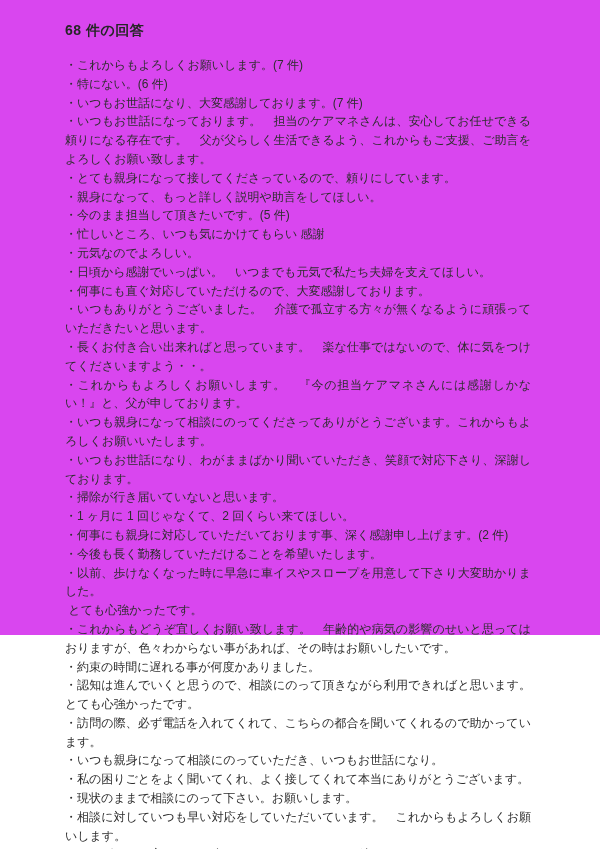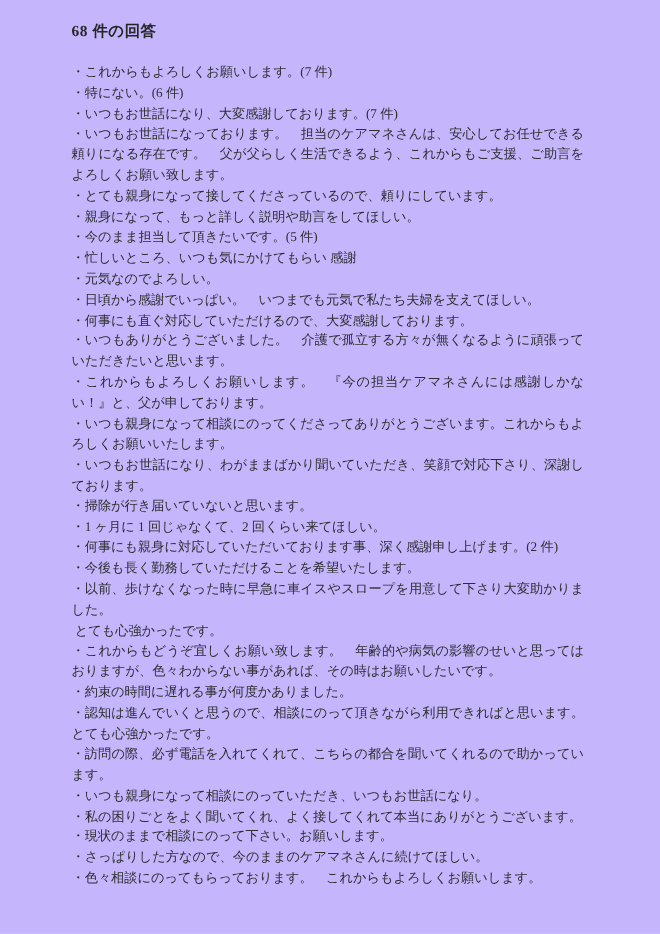--- a/index.html
+++ b/index.html
@@ -8,24 +8,24 @@
   }
   body {
     width: 600px;
     height: 849px;
     background: #ffffff;
     overflow: hidden;
   }
   .page {
     box-sizing: border-box;
     width: 600px;
-    height: 849px;
+    height: 635px;
     padding: 20px 69px 0 65px;
-    background: #c4b5fd;
-    font-family: Liberation Serif, serif;
+    background: #d946ef;
+    font-family: Liberation Sans, sans-serif;
     color: #2e2e2e;
   }
   .doc-title {
     font-size: 14px;
     line-height: 20px;
     font-weight: 600;
     letter-spacing: 0.5px;
     color: #262626;
     margin: 0 0 16px 0;
   }
@@ -50,32 +50,34 @@
       <p>・いつもお世話になり、大変感謝しております。(7 件)</p>
       <p>・いつもお世話になっております。　担当のケアマネさんは、安心してお任せできる頼りになる存在です。　父が父らしく生活できるよう、これからもご支援、ご助言をよろしくお願い致します。</p>
       <p>・とても親身になって接してくださっているので、頼りにしています。</p>
       <p>・親身になって、もっと詳しく説明や助言をしてほしい。</p>
       <p>・今のまま担当して頂きたいです。(5 件)</p>
       <p>・忙しいところ、いつも気にかけてもらい 感謝</p>
       <p>・元気なのでよろしい。</p>
       <p>・日頃から感謝でいっぱい。　いつまでも元気で私たち夫婦を支えてほしい。</p>
       <p>・何事にも直ぐ対応していただけるので、大変感謝しております。</p>
       <p>・いつもありがとうございました。　介護で孤立する方々が無くなるように頑張っていただきたいと思います。</p>
+      <p>・長くお付き合い出来ればと思っています。　楽な仕事ではないので、体に気をつけてくださいますよう・・。</p>
       <p>・これからもよろしくお願いします。　『今の担当ケアマネさんには感謝しかない！』と、父が申しております。</p>
       <p>・いつも親身になって相談にのってくださってありがとうございます。これからもよろしくお願いいたします。</p>
       <p>・いつもお世話になり、わがままばかり聞いていただき、笑顔で対応下さり、深謝しております。</p>
       <p>・掃除が行き届いていないと思います。</p>
       <p>・1 ヶ月に 1 回じゃなくて、2 回くらい来てほしい。</p>
       <p>・何事にも親身に対応していただいております事、深く感謝申し上げます。(2 件)</p>
       <p>・今後も長く勤務していただけることを希望いたします。</p>
       <p>・以前、歩けなくなった時に早急に車イスやスロープを用意して下さり大変助かりました。
  とても心強かったです。</p>
       <p>・これからもどうぞ宜しくお願い致します。　年齢的や病気の影響のせいと思ってはおりますが、色々わからない事があれば、その時はお願いしたいです。</p>
       <p>・約束の時間に遅れる事が何度かありました。</p>
       <p>・認知は進んでいくと思うので、相談にのって頂きながら利用できればと思います。とても心強かったです。</p>
       <p>・訪問の際、必ず電話を入れてくれて、こちらの都合を聞いてくれるので助かっています。</p>
       <p>・いつも親身になって相談にのっていただき、いつもお世話になり。</p>
       <p>・私の困りごとをよく聞いてくれ、よく接してくれて本当にありがとうございます。</p>
       <p>・現状のままで相談にのって下さい。お願いします。</p>
+      <p>・相談に対していつも早い対応をしていただいています。　これからもよろしくお願いします。</p>
       <p>・さっぱりした方なので、今のままのケアマネさんに続けてほしい。</p>
       <p>・色々相談にのってもらっております。　これからもよろしくお願いします。</p>
     </div>
 </div>
 
 </body></html>

